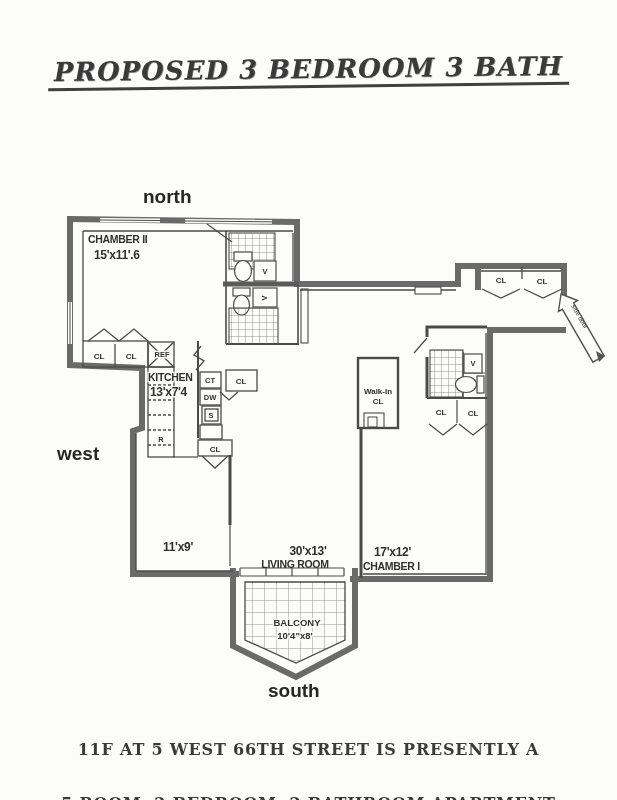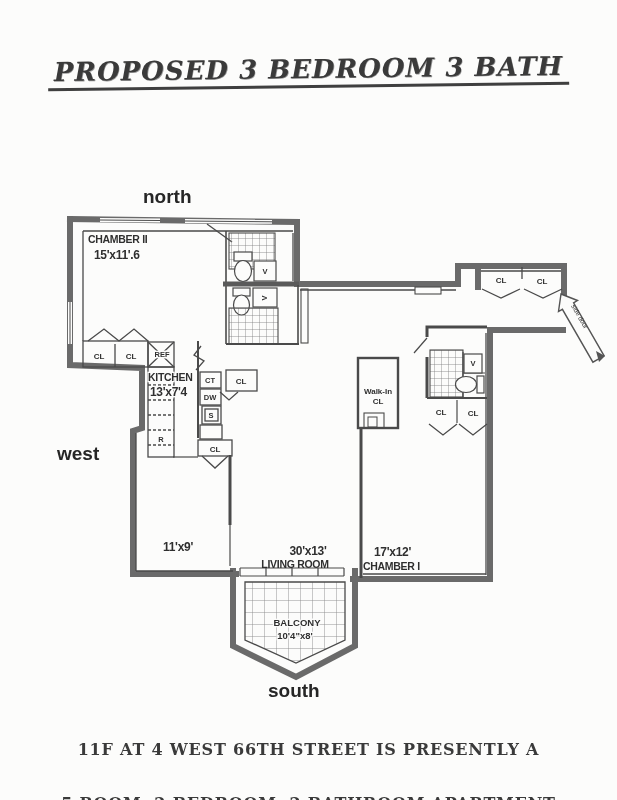--- a/index.html
+++ b/index.html
@@ -199,15 +199,15 @@
   </g>
 
   <g>
     <text class="compass" x="143" y="203">north</text>
     <text class="compass" x="57" y="460">west</text>
     <text class="compass" x="268" y="697">south</text>
   </g>
 </svg>
 
 <div class="footer">
-  <div>11F AT 4 WEST 66TH STREET IS PRESENTLY A</div>
+  <div>11F AT 5 WEST 66TH STREET IS PRESENTLY A</div>
   <div>5 ROOM  2 BEDROOM  2 BATHROOM APARTMENT</div>
 </div>
 
 </body></html>

